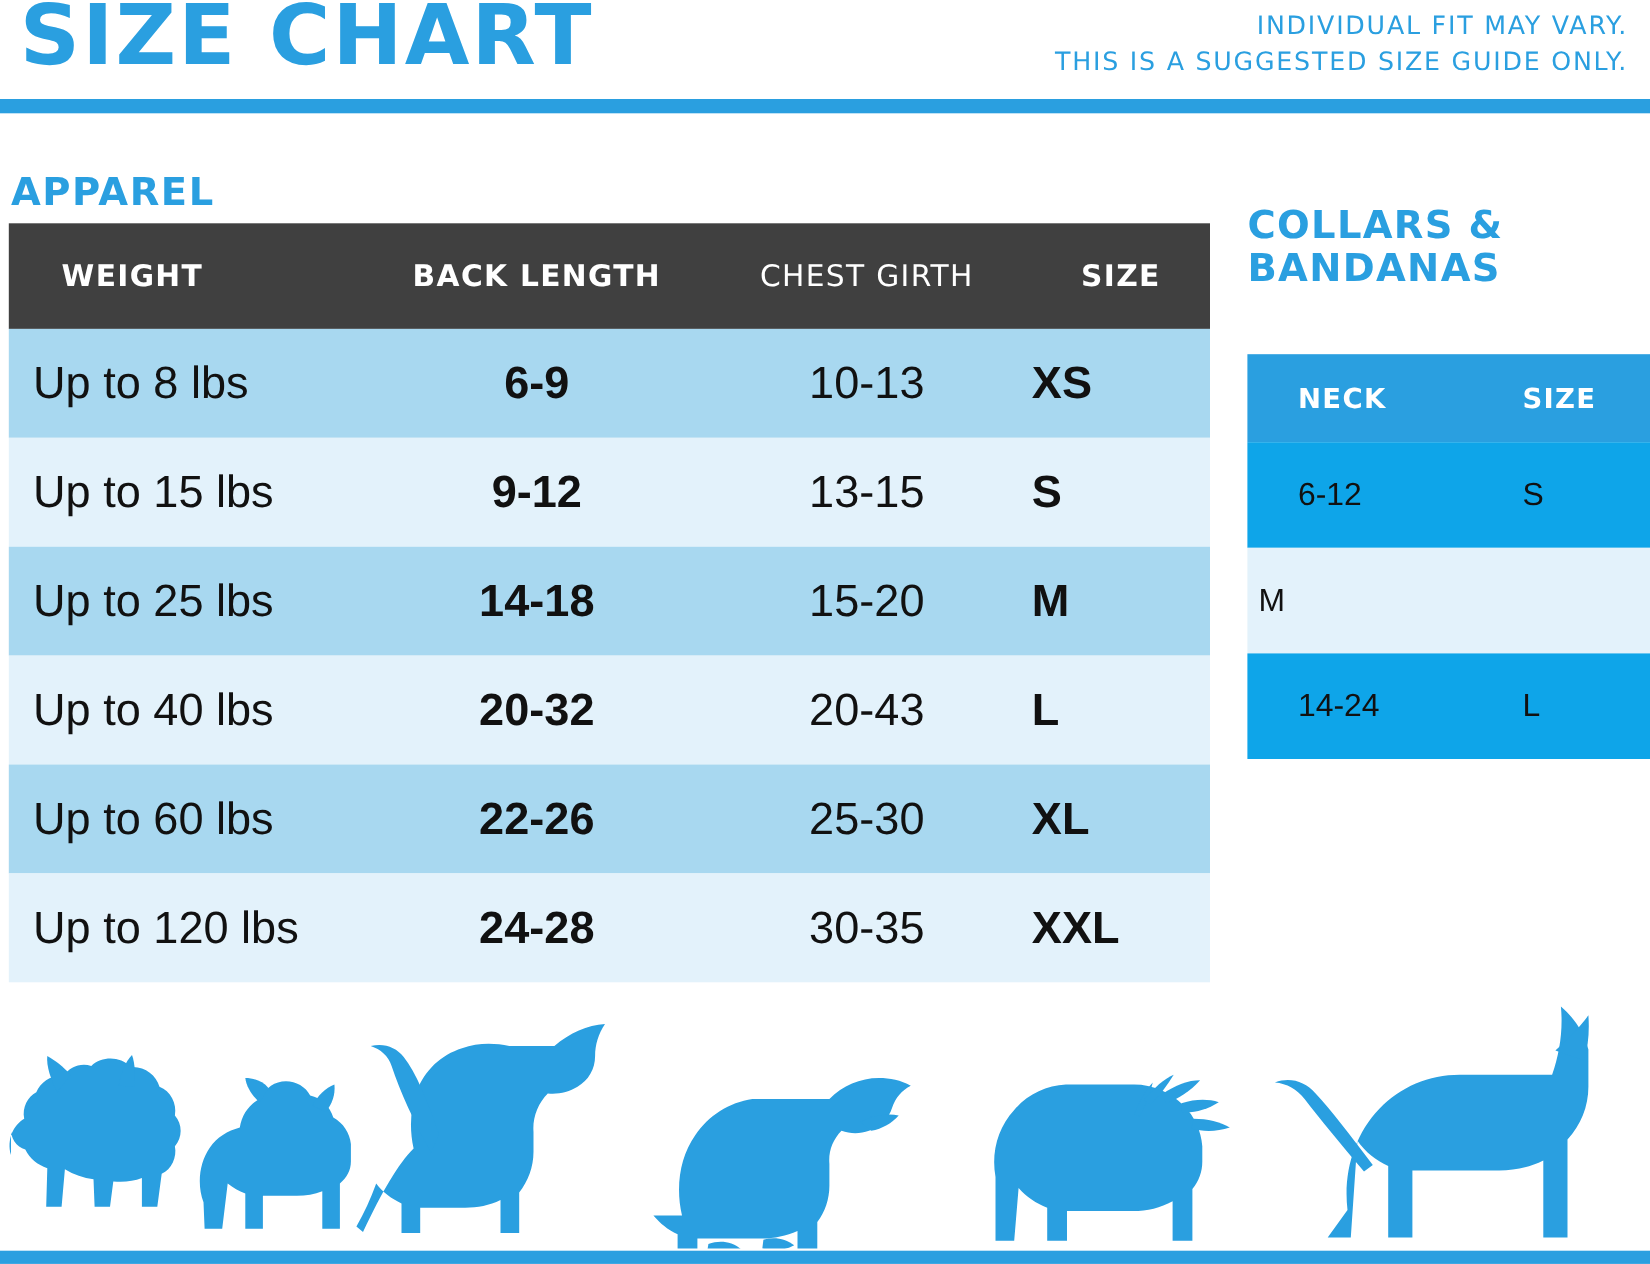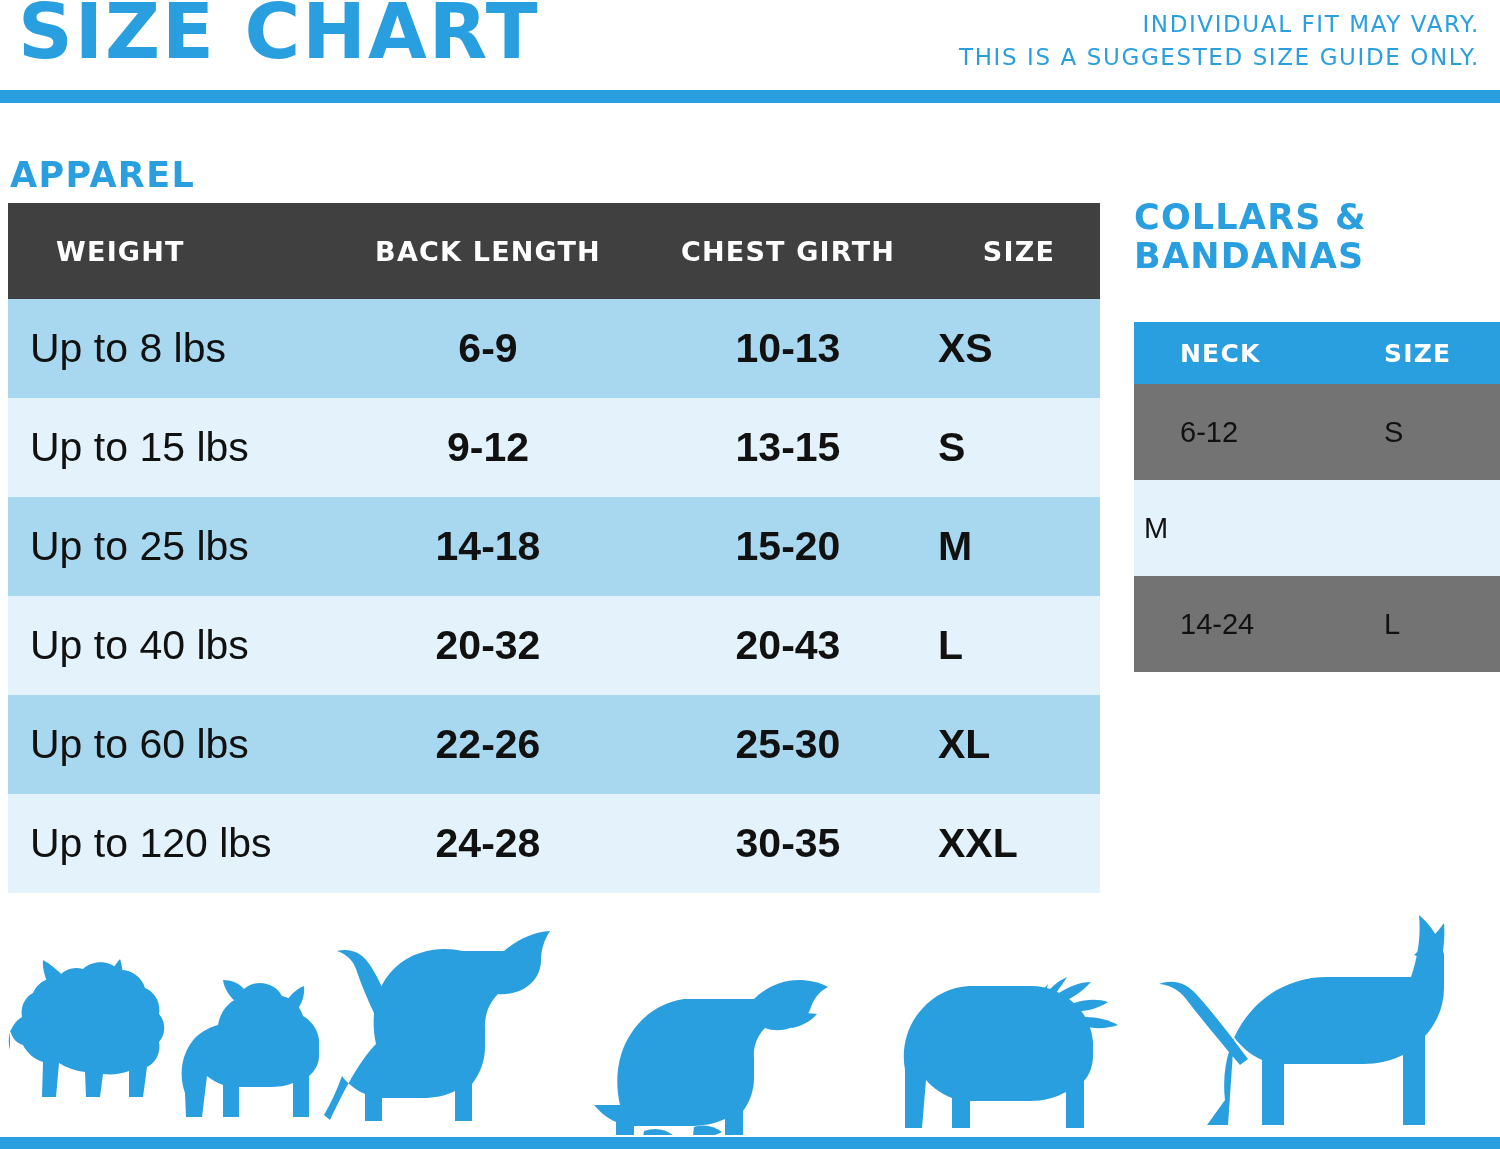--- a/index.html
+++ b/index.html
@@ -86,53 +86,53 @@
   .apparel-table .head .c.c0 { text-align: left; padding-left: 48px; }
   .apparel-table .body-row {
     height: 99px;
     font-size: 41px;
     color: #111111;
   }
   .apparel-table .body-row.alt-dark { background: #a8d8f0; }
   .apparel-table .body-row.alt-light { background: #e3f2fb; }
   .apparel-table .c0 { width: 330px; padding-left: 22px; text-align: left; font-weight: bold; }
   .apparel-table .c1 { width: 300px; text-align: center; font-weight: bold; }
-  .apparel-table .c2 { width: 300px; text-align: center; font-weight: bold; }
+  .apparel-table .c2 { width: 300px; text-align: center; font-weight: normal; }
   .apparel-table .c3 { width: 162px; text-align: left; font-weight: bold; }
   .apparel-table .body-row .c0 { font-weight: normal; }
 
   
   .collars-heading {
     position: absolute;
-    left: 1134px; top: 198px;
+    left: 1134px; top: 186px;
     font-size: 35px;
     font-weight: bold;
     letter-spacing: 1.2px;
     color: #2a9fe0;
     font-family: "DejaVu Sans", sans-serif;
     line-height: 1.12;
     width: 360px;
   }
   .collars-table {
     position: absolute;
     left: 1134px; top: 322px;
     width: 366px;
   }
   .collars-table .row { display: flex; width: 100%; align-items: center; }
   .collars-table .head {
     background: #2a9fe0;
-    height: 62px;
+    height: 80px;
     color: #ffffff;
     font-weight: bold;
     font-size: 25px;
     letter-spacing: 1.2px;
     font-family: "DejaVu Sans", sans-serif;
   }
   .collars-table .body-row { height: 96px; font-size: 29px; color: #111111; }
-  .collars-table .body-row.alt-dark { background: #737373; }
+  .collars-table .body-row.alt-dark { background: #0ea5e9; }
   .collars-table .body-row.alt-light { background: #e3f2fb; }
   .collars-table .k0 { width: 240px; padding-left: 46px; text-align: left; }
   .collars-table .k1 { width: 126px; padding-left: 10px; text-align: left; }
   .collars-table .head .k0 { padding-left: 46px; }
   .collars-table .head .k1 { padding-left: 10px; }
 
   
   .dogs {
     position: absolute;
     left: 0; bottom: 14px;

